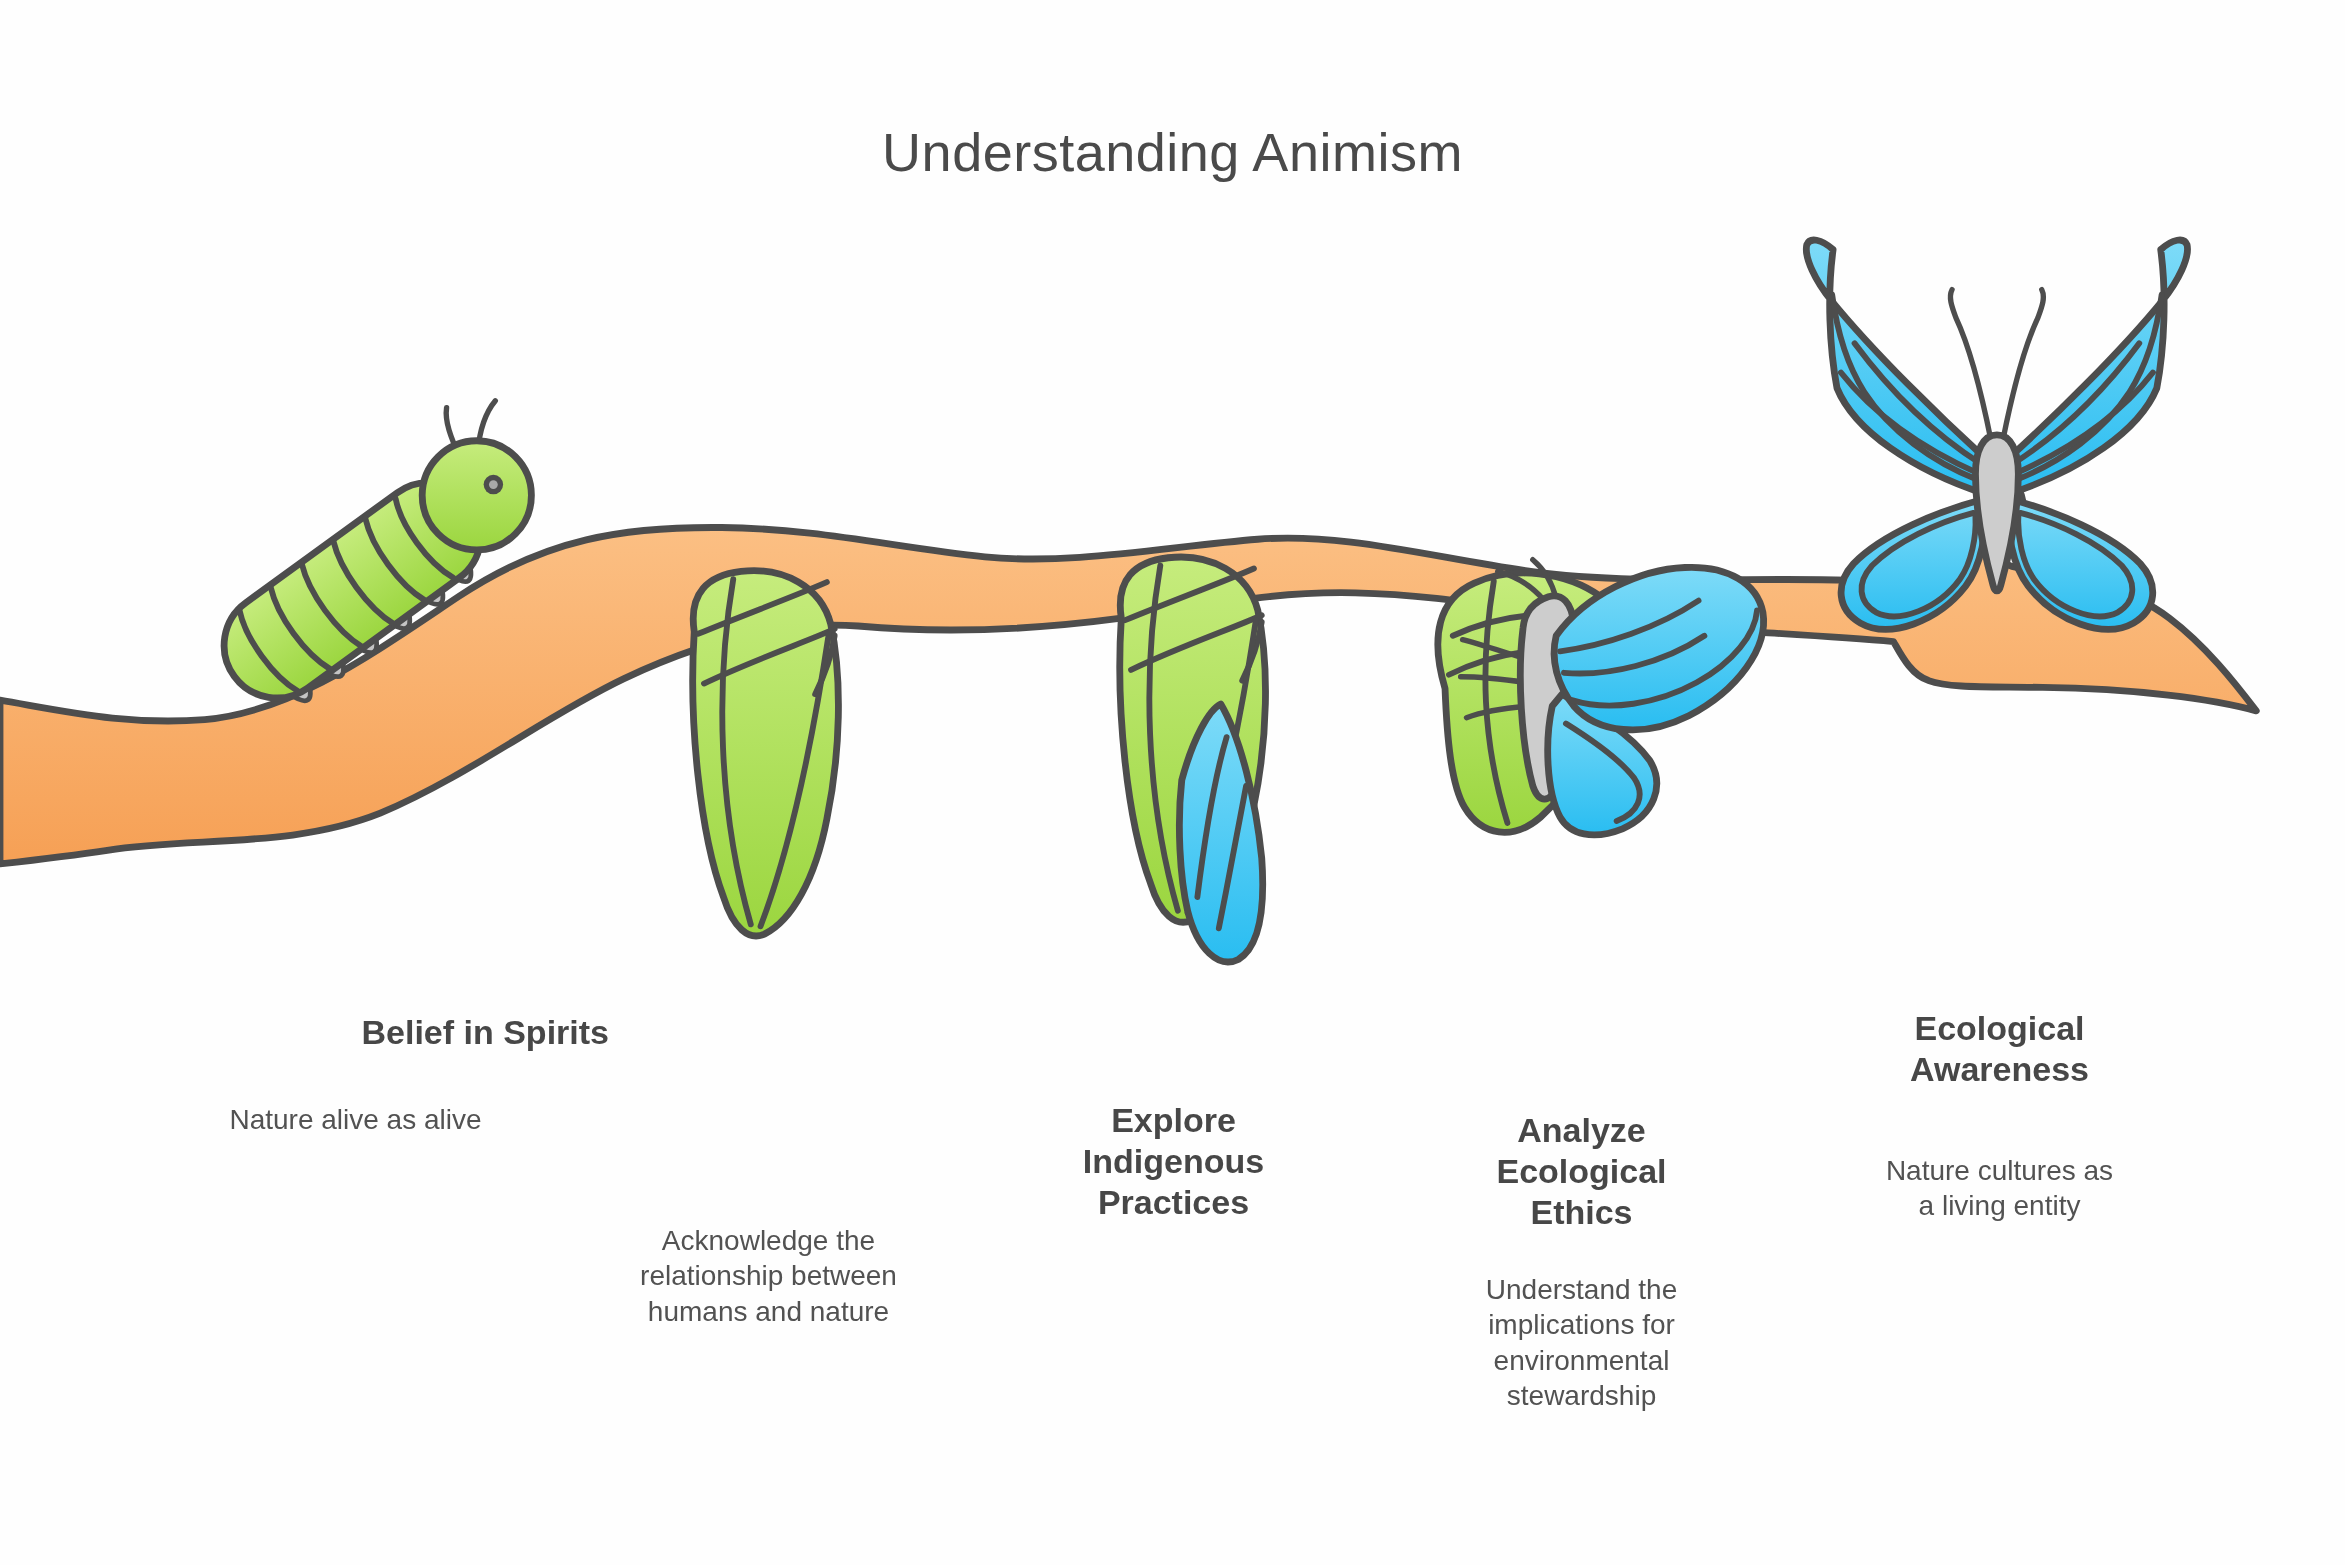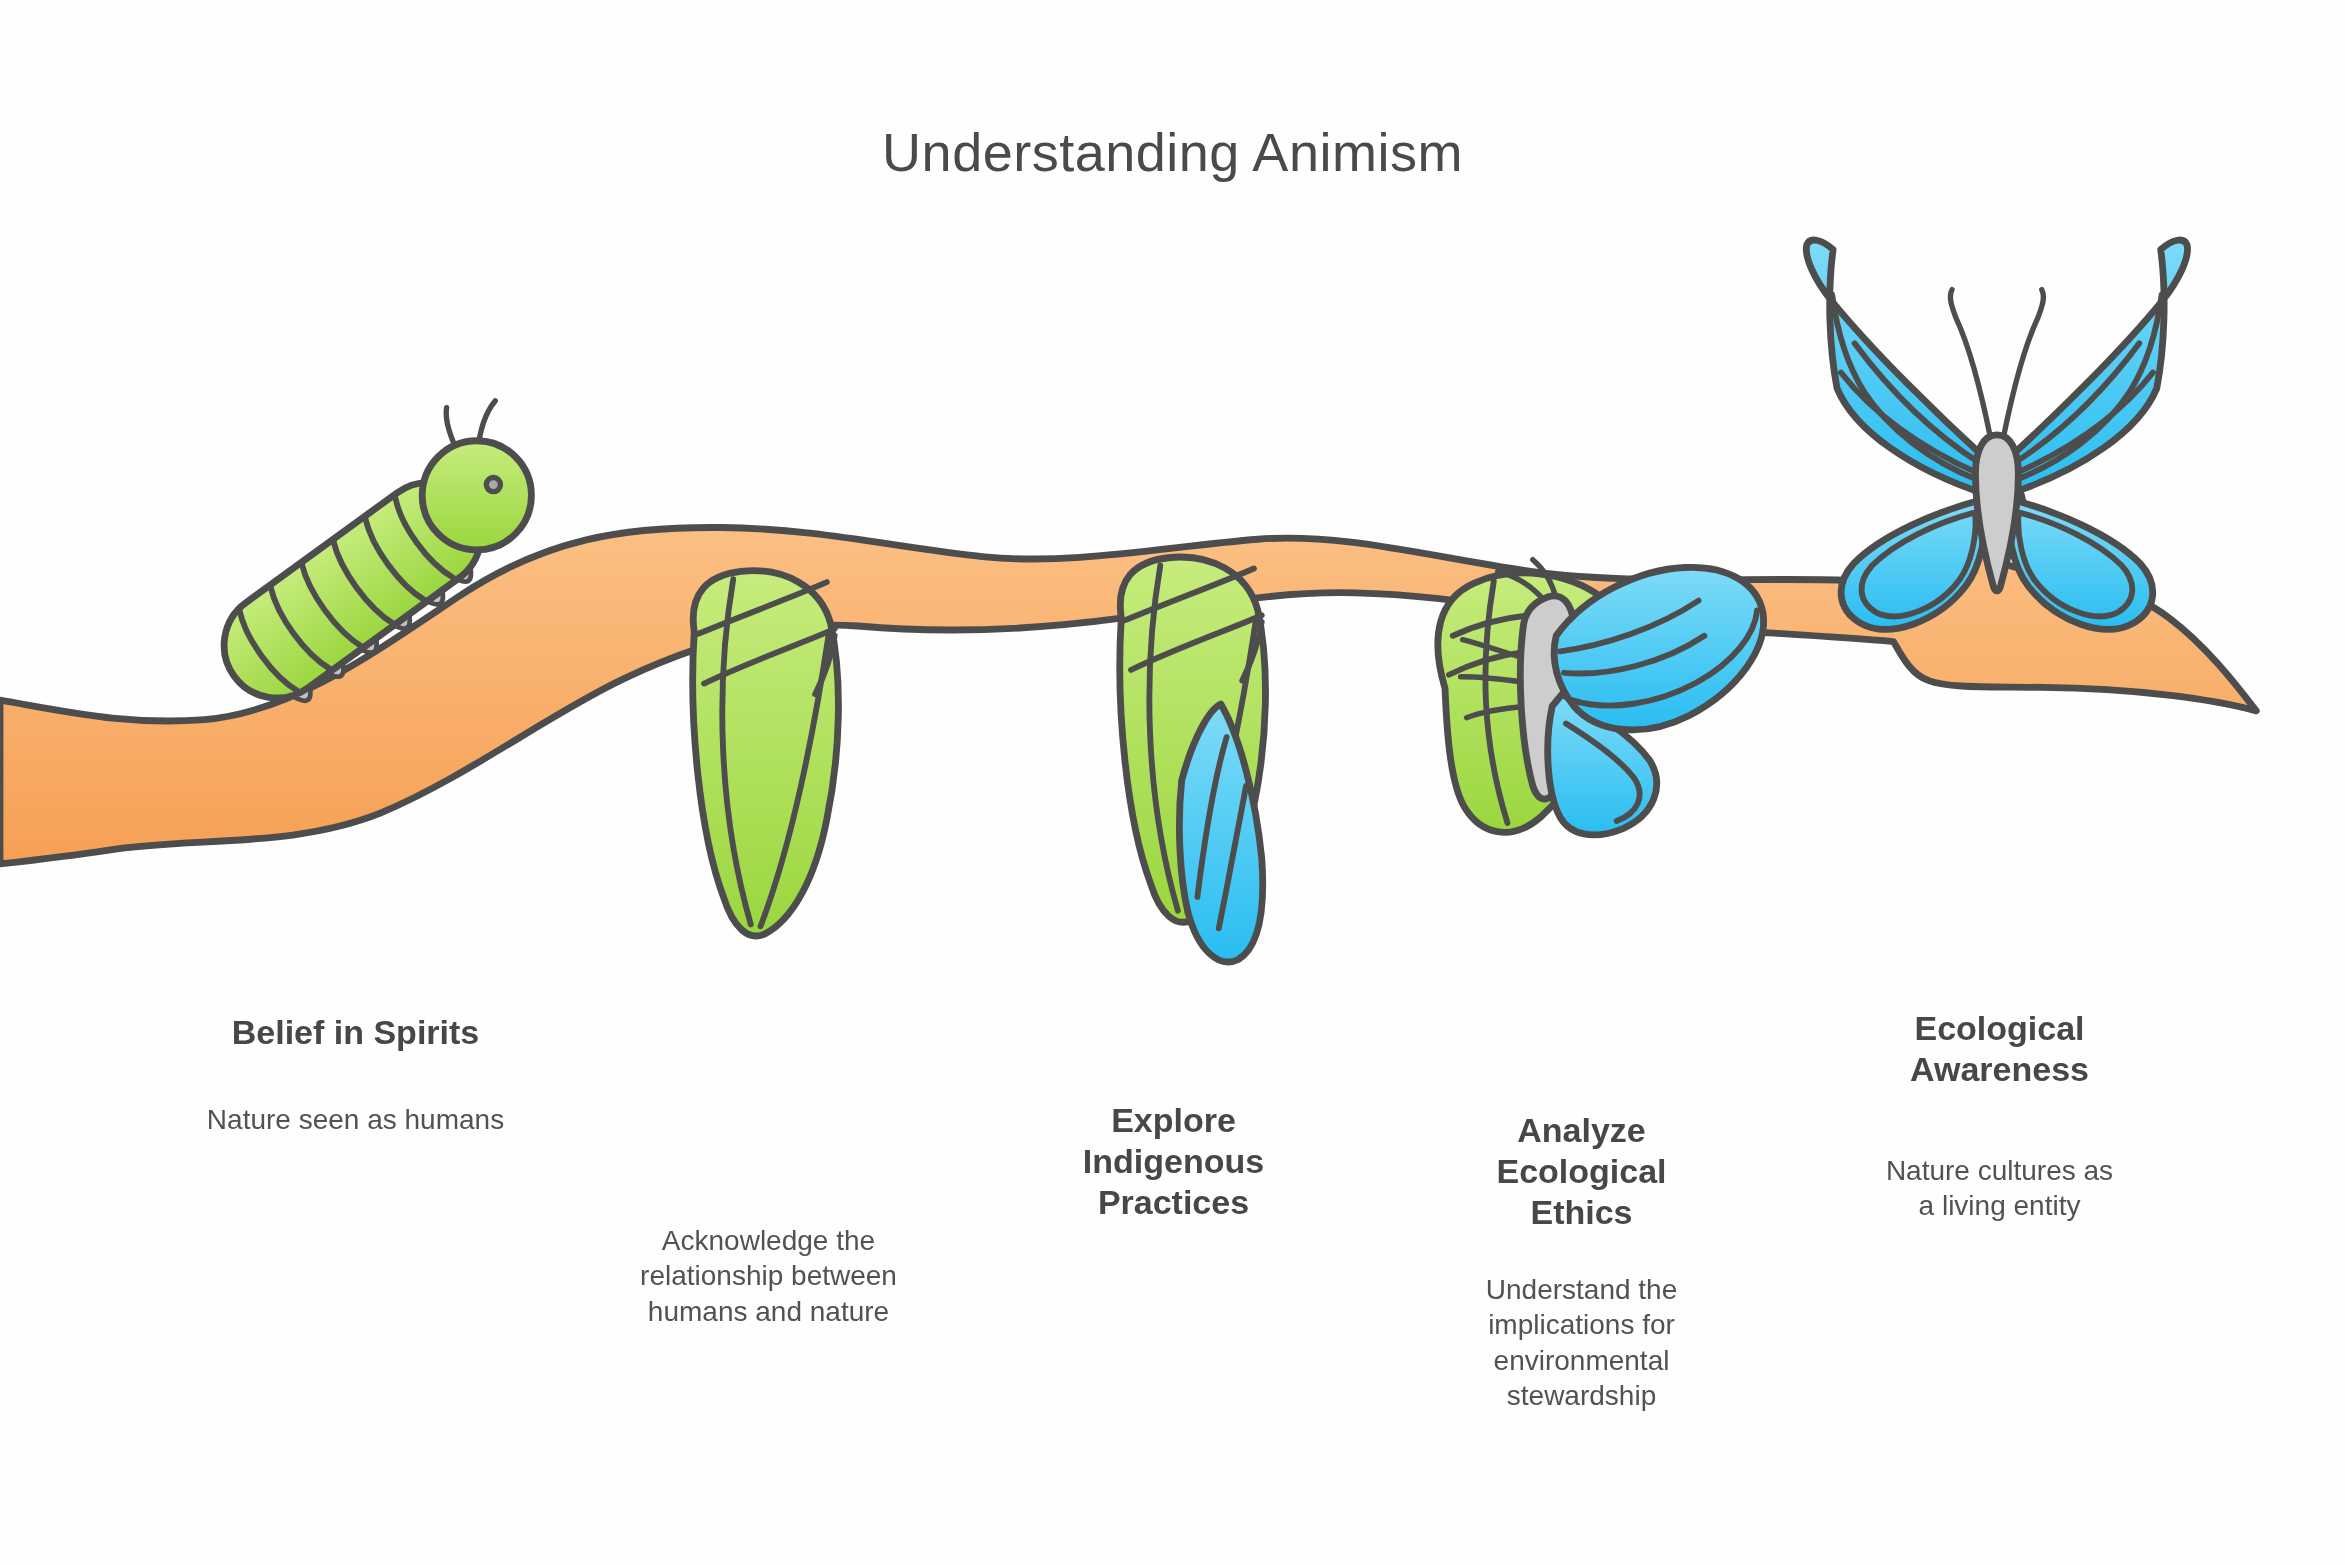--- a/index.html
+++ b/index.html
@@ -20,21 +20,21 @@
     font-size:54px;font-weight:400;color:var(--text);letter-spacing:0.5px;
   }
   .stage-heading{
     position:absolute;width:507px;text-align:center;white-space:pre-line;
     font-size:34px;font-weight:700;line-height:1.2;color:#474747;
   }
   .stage-desc{
     position:absolute;width:507px;text-align:center;white-space:pre-line;
     font-size:28px;font-weight:400;line-height:1.26;color:#525252;
   }
-  .h1{left:102px; top:1012px;}  .d1{left:102px; top:1102px;}
+  .h1{left:102px; top:1012px;text-align:right;}  .d1{left:102px; top:1102px;}
   .h2{left:515px; top:1073px;}  .d2{left:515px; top:1223px;}
   .h3{left:920px; top:1100px;}  .d3{left:920px; top:1303px;}
   .h4{left:1328px;top:1073px;margin-top:37px;}  .d4{left:1328px;top:1272px;}
   .h5{left:1746px;top:1008px;}  .d5{left:1746px;top:1153px;}
   svg .ol{stroke:var(--outline);stroke-width:7;stroke-linecap:round;stroke-linejoin:round;}
   svg .detail{stroke:var(--outline);stroke-width:6;fill:none;stroke-linecap:round;}
   svg .thin{stroke:var(--outline);stroke-width:5.5;fill:none;stroke-linecap:round;}
 </style>
 </head>
 <body>
@@ -178,21 +178,21 @@
       <path class="ol" fill="var(--body-gray)" d="M2048,446
         C2062,446 2070,462 2070,486 C2070,524 2062,564 2052,600
         C2050,608 2046,608 2044,600 C2034,564 2026,524 2026,486
         C2026,462 2034,446 2048,446 Z"></path>
     </g>
   </svg>
 
   <div class="title">Understanding Animism</div>
 
   <div class="stage-heading h1">Belief in Spirits</div>
-  <div class="stage-desc d1">Nature seen as humans</div>
+  <div class="stage-desc d1">Nature alive as alive</div>
 
   <div class="stage-desc d2">Acknowledge the
 relationship between
 humans and nature</div>
 
   <div class="stage-heading h3">Explore
 Indigenous
 Practices</div>
 
   <div class="stage-heading h4">Analyze

